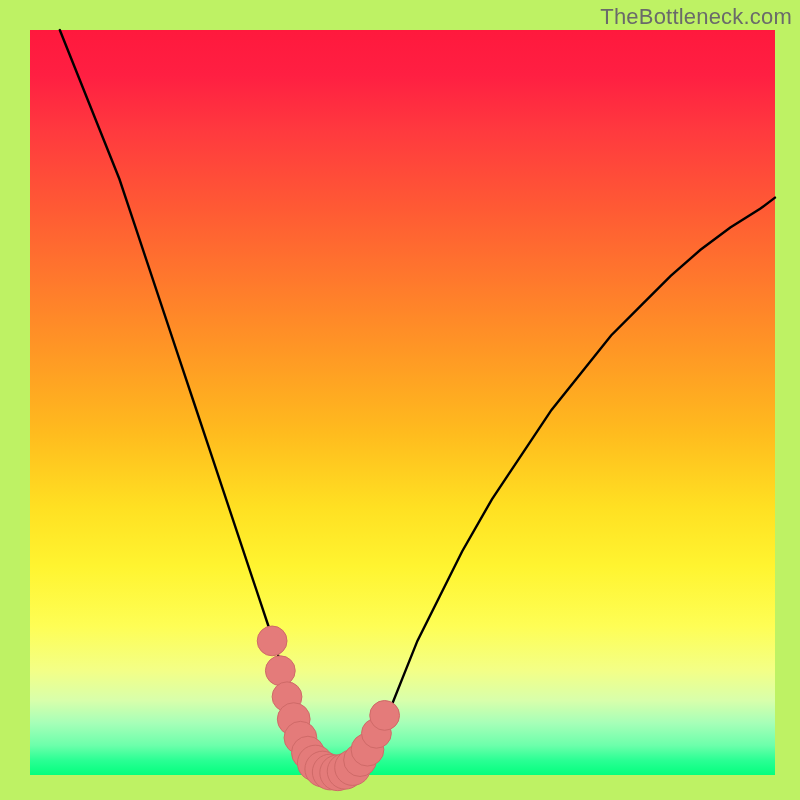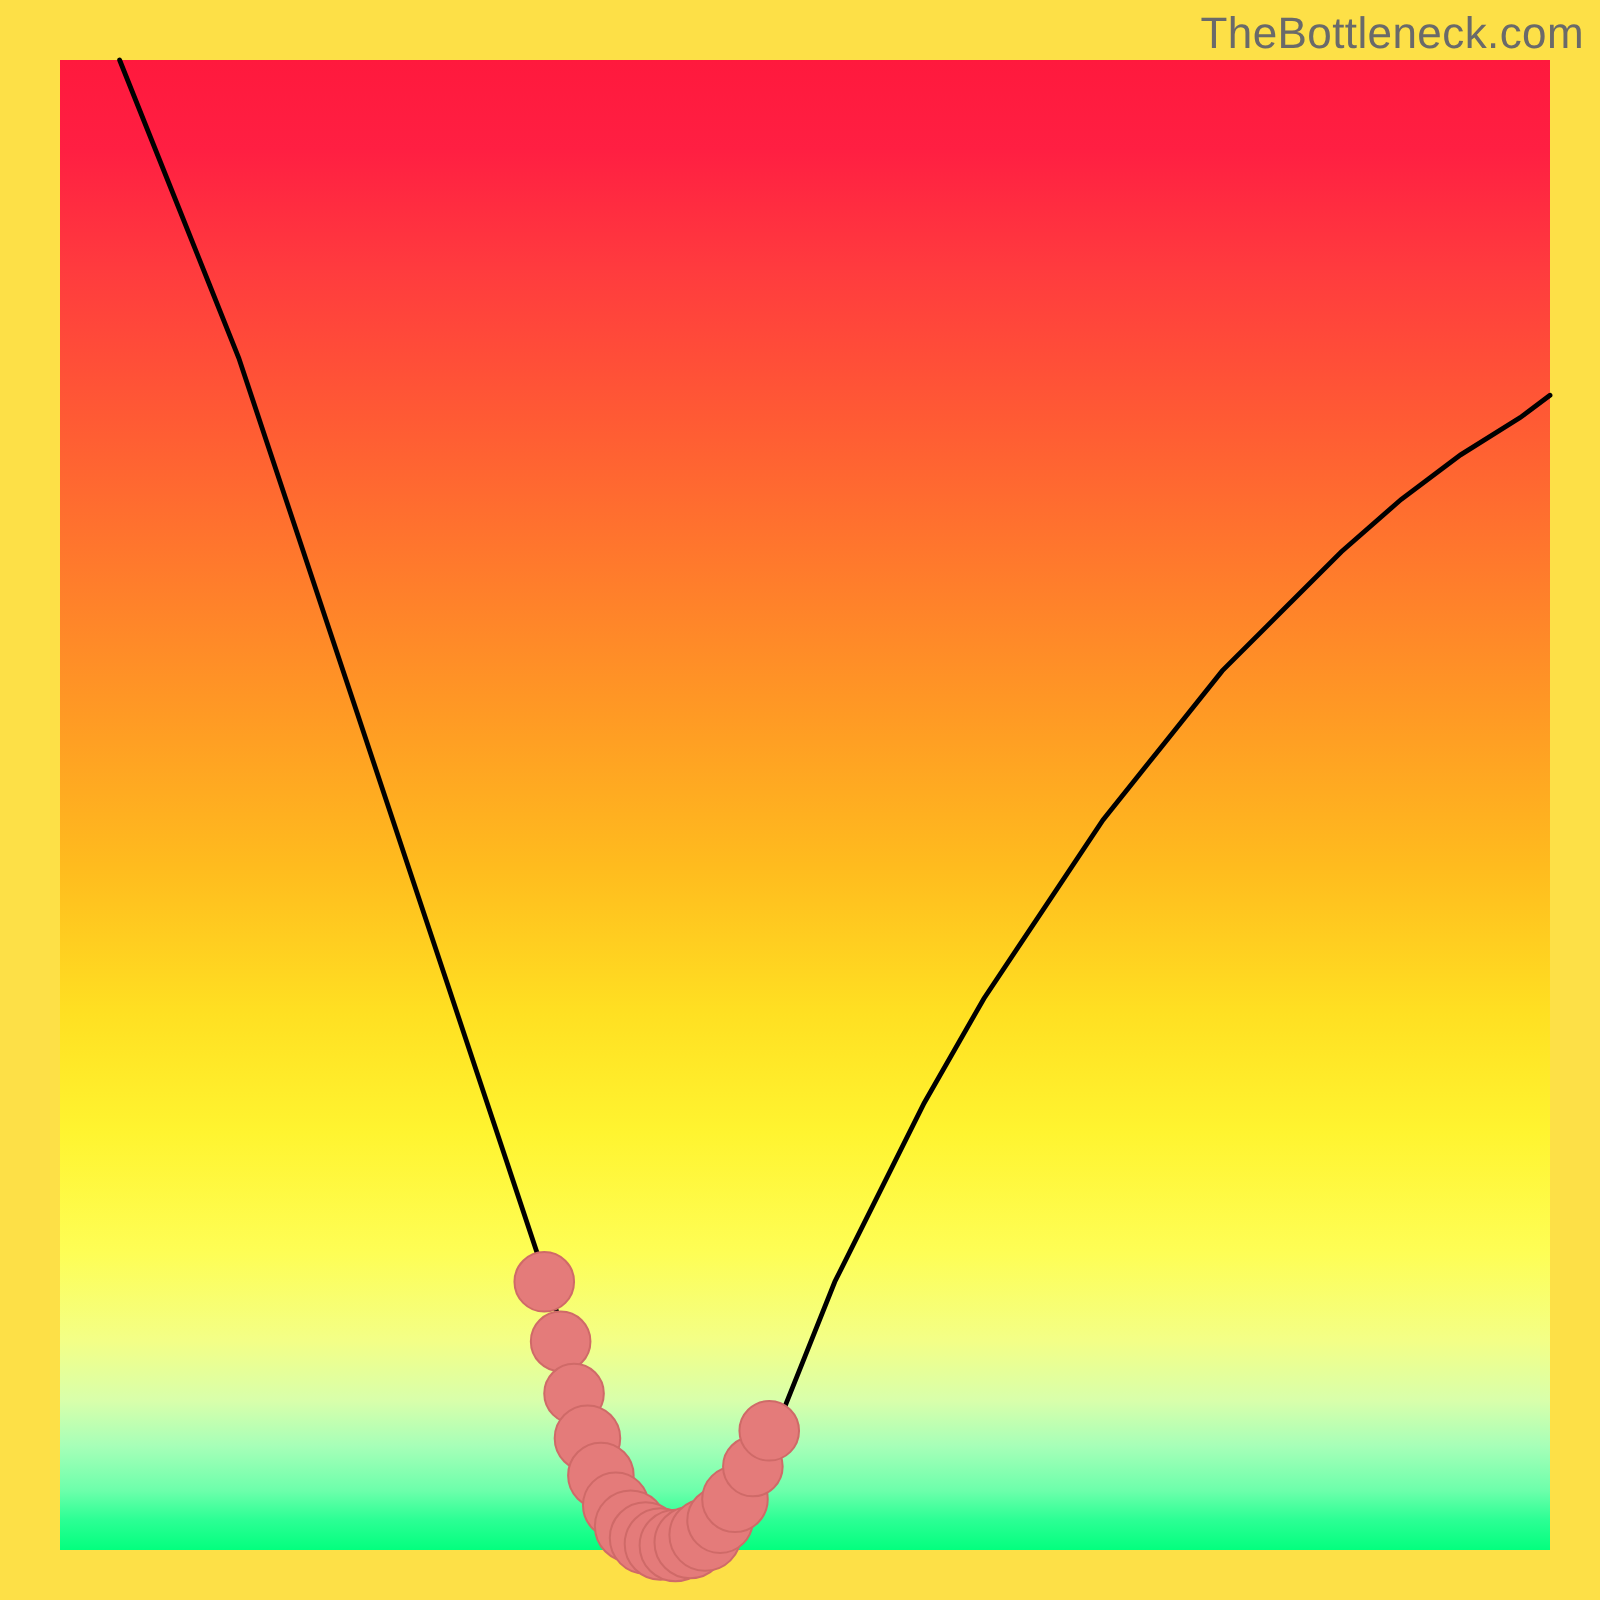--- a/index.html
+++ b/index.html
@@ -10,21 +10,21 @@
     overflow: hidden;
     background: #000;
     font-family: Arial, Helvetica, sans-serif;
   }
   .frame {
     position: absolute;
     left: 0;
     top: 0;
     width: 800px;
     height: 800px;
-    background: #fde047;
+    background: #bef264;
   }
   .plot {
     position: absolute;
     left: 30px;
     top: 30px;
     width: 745px;
     height: 745px;
     
     background: linear-gradient(
       to bottom,

